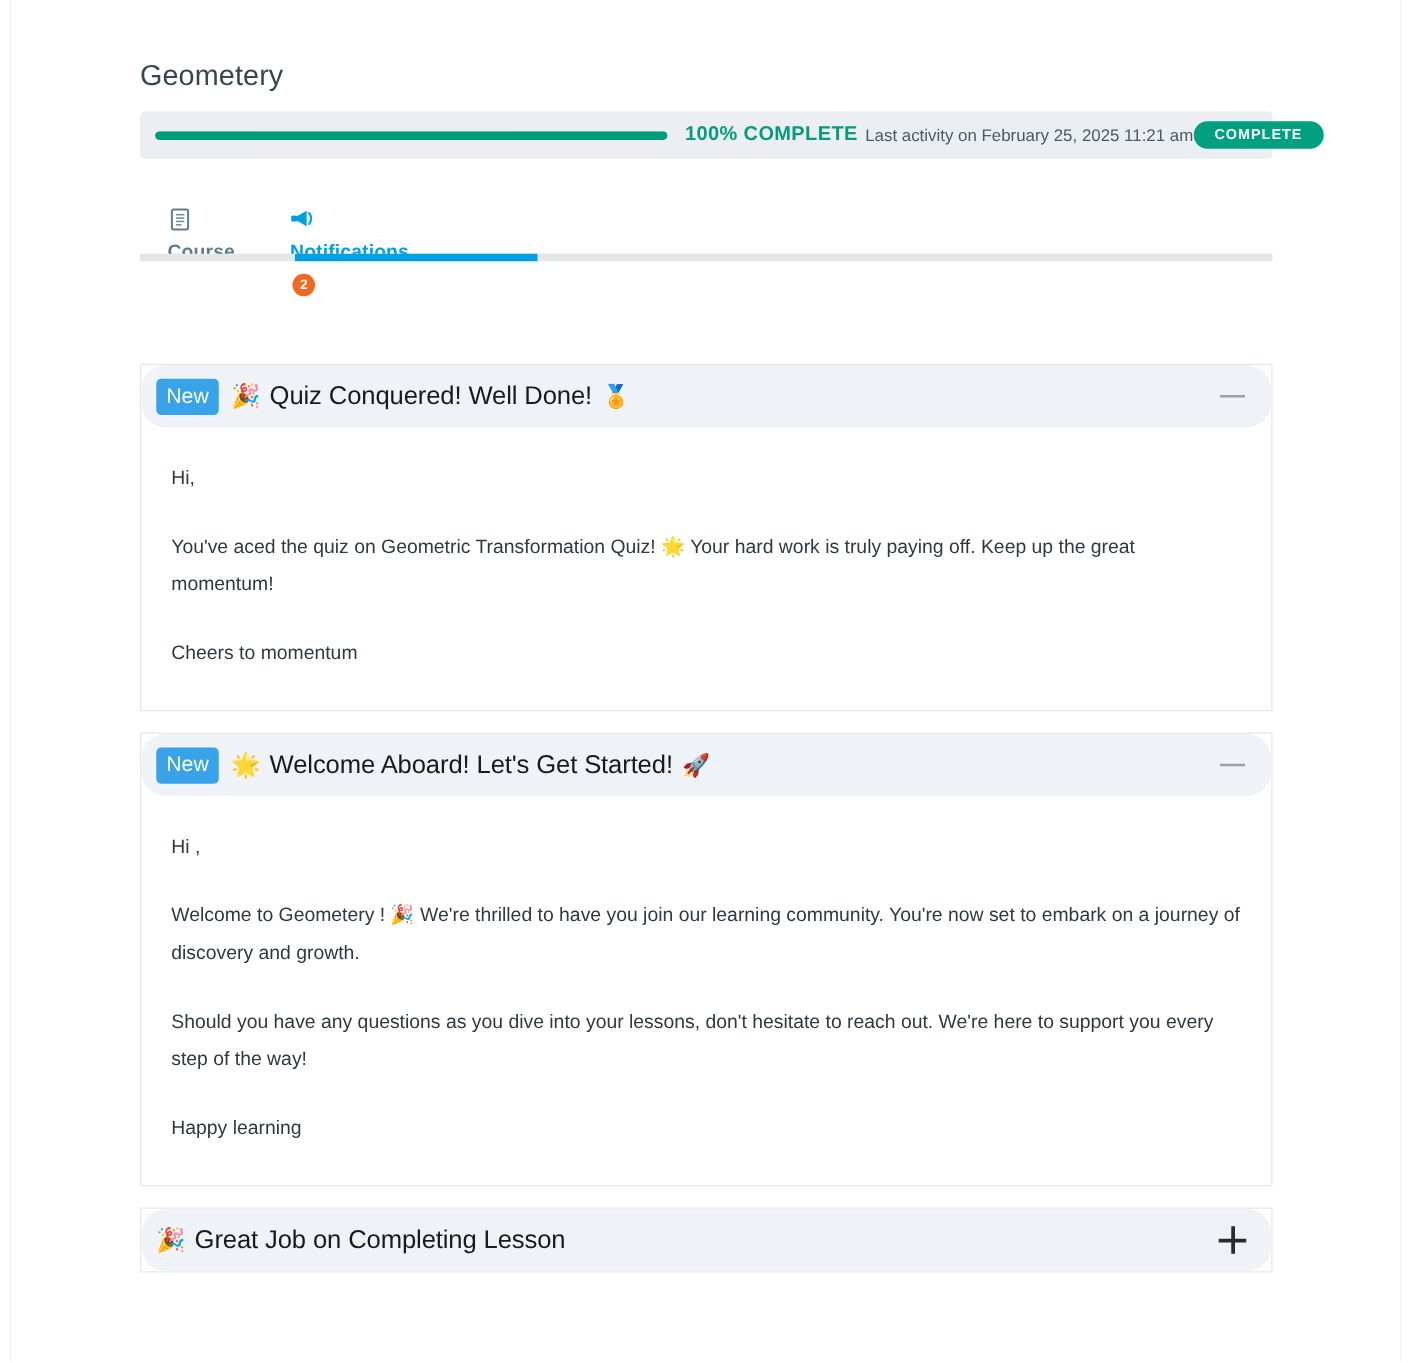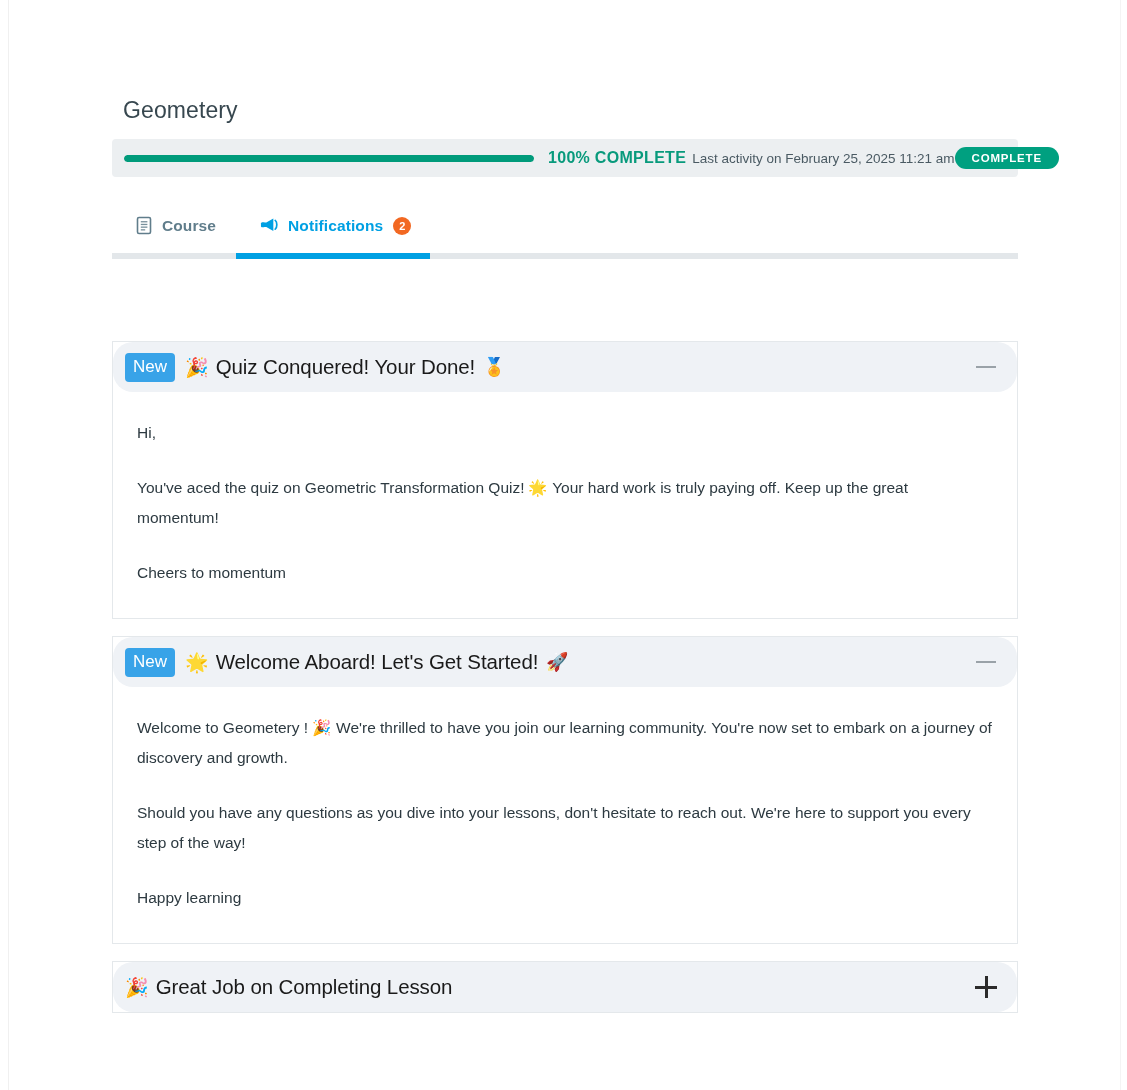--- a/index.html
+++ b/index.html
@@ -36,22 +36,22 @@
     left: 112px;
     top: 0;
     width: 906px;
   }
 
   
   .course-title {
     font-size: 23px;
     color: #37474f;
     font-weight: 400;
-    margin: 11px;
-    padding-top: 86px;
+    margin: 0;
+    padding-top: 47px;
     letter-spacing: 0.1px;
   }
 
   
   .progress-panel {
     margin-top: 15px;
     background: #eceff1;
     border-radius: 4px;
     height: 38px;
     display: flex;
@@ -105,25 +105,26 @@
     position: relative;
     height: 62px;
   }
   .tabs-row {
     display: flex;
     align-items: flex-start;
     height: 52px;
   }
   .tab {
     display: flex;
-    align-items: flex-end;
+    align-items: flex-start;
     gap: 8px;
     padding: 14px 22px 0 22px;
     cursor: pointer;
     box-sizing: border-box;
+    flex-direction: column;
   }
   .tab-label {
     font-size: 15.5px;
     font-weight: bold;
     letter-spacing: 0.1px;
   }
   .tab-course .tab-label { color: #607d8b; }
   .tab-notifications .tab-label { color: #00a0e3; }
   .tab-icon {
     display: inline-flex;
@@ -303,40 +304,41 @@
     <div class="tabs-track"></div>
     <div class="tabs-indicator"></div>
   </div>
 
   <div class="cards">
 
     <div class="card">
       <div class="card-header">
         <span class="new-badge">New</span>
         <span class="card-emoji">🎉</span>
-        <span class="card-title">Quiz Conquered! Your Done!</span>
+        <span class="card-title">Quiz Conquered! Well Done!</span>
         <span class="card-title-emoji">🏅</span>
         <span class="toggle-icon minus"></span>
       </div>
       <div class="card-body">
         <p>Hi,</p>
         <p>You've aced the quiz on Geometric Transformation Quiz! 🌟 Your hard work is truly paying off. Keep up the great momentum!</p>
         <p>Cheers to momentum</p>
       </div>
     </div>
 
     <div class="card">
       <div class="card-header">
         <span class="new-badge">New</span>
         <span class="card-emoji">🌟</span>
         <span class="card-title">Welcome Aboard! Let's Get Started!</span>
         <span class="card-title-emoji">🚀</span>
         <span class="toggle-icon minus"></span>
       </div>
       <div class="card-body">
+        <p>Hi ,</p>
         <p>Welcome to Geometery ! 🎉 We're thrilled to have you join our learning community. You're now set to embark on a journey of discovery and growth.</p>
         <p>Should you have any questions as you dive into your lessons, don't hesitate to reach out. We're here to support you every step of the way!</p>
         <p>Happy learning</p>
       </div>
     </div>
 
     <div class="card">
       <div class="card-header">
         <span class="card-emoji">🎉</span>
         <span class="card-title">Great Job on Completing Lesson</span>

